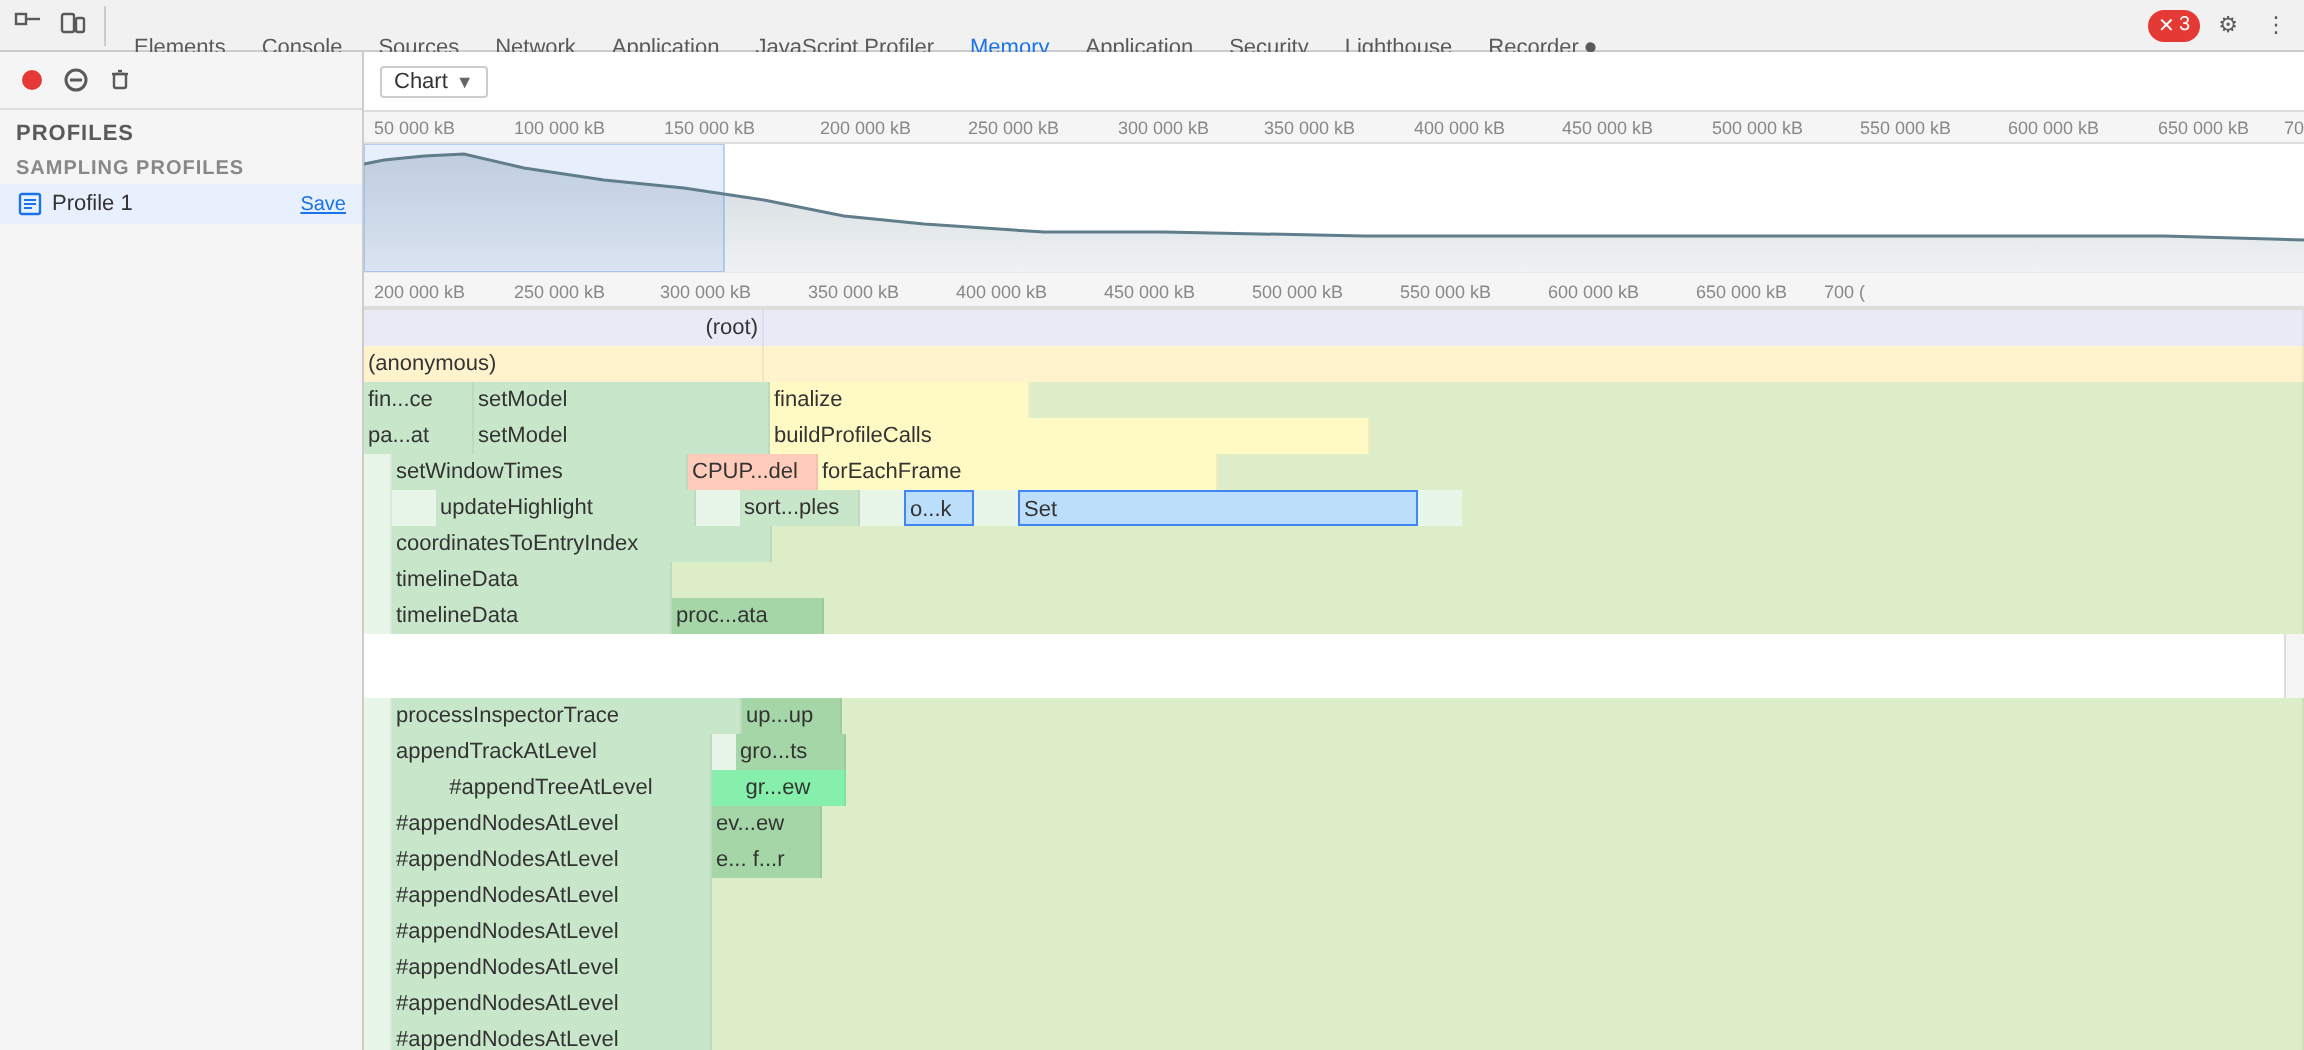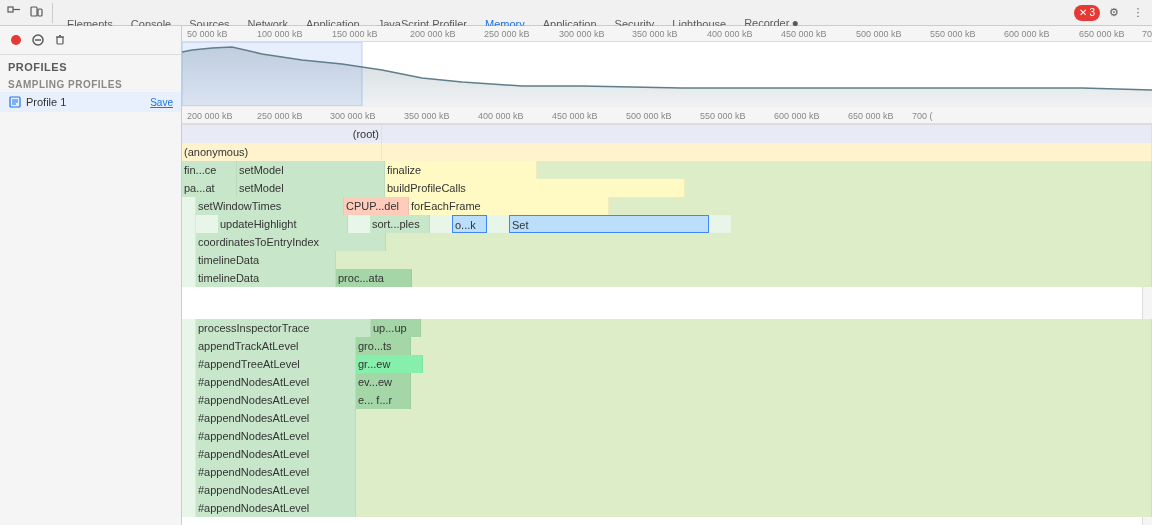--- a/index.html
+++ b/index.html
@@ -294,20 +294,26 @@
             <line x1="3" y1="8" x2="7" y2="8" stroke="#1a73e8" stroke-width="1"></line>
           </svg>
       </div>
       <span class="profile-label">Profile 1</span>
       <span class="profile-save">Save</span>
     </div>
   </div>
 
   <div class="content-area">
 
+    <div class="chart-toolbar">
+      <div class="chart-select">
+        <span>Chart</span>
+        <span class="chart-select-arrow">▼</span>
+      </div>
+    </div>
 
     <div class="flame-chart-container">
       <div style="position:relative; height:16px; background:#f5f5f5; border-bottom:1px solid #ddd; overflow:hidden;">
         <svg width="100%" height="16" style="position:absolute;top:0;left:0;">
           <text x="5" y="11" font-size="9" fill="#888">50 000 kB</text>
           <text x="75" y="11" font-size="9" fill="#888">100 000 kB</text>
           <text x="150" y="11" font-size="9" fill="#888">150 000 kB</text>
           <text x="228" y="11" font-size="9" fill="#888">200 000 kB</text>
           <text x="302" y="11" font-size="9" fill="#888">250 000 kB</text>
           <text x="377" y="11" font-size="9" fill="#888">300 000 kB</text>
@@ -371,21 +377,21 @@
 
       <div class="tree-row" style="background:#fff3cd;">
         <span class="cell" style="width:200px; background:#fff3cd; color:#333; font-size:11px;">(anonymous)</span>
         <span class="cell" style="flex:1; background:#fff3cd;"></span>
       </div>
 
 
       <div class="tree-row" style="background:#c8e6c9;">
         <span class="cell" style="width:55px; background:#c8e6c9; font-size:11px;">fin...ce</span>
         <span class="cell" style="width:148px; background:#c8e6c9; font-size:11px;">setModel</span>
-        <span class="cell" style="width:152px; background:#fff9c4; font-size:11px;">finalize</span>
+        <span class="cell" style="width:130px; background:#fff9c4; font-size:11px;">finalize</span>
         <span class="cell" style="flex:1; background:#dcedc8;"></span>
       </div>
 
       <div class="tree-row" style="background:#c8e6c9;">
         <span class="cell" style="width:55px; background:#c8e6c9; font-size:11px;">pa...at</span>
         <span class="cell" style="width:148px; background:#c8e6c9; font-size:11px;">setModel</span>
         <span class="cell" style="width:300px; background:#fff9c4; font-size:11px;">buildProfileCalls</span>
         <span class="cell" style="flex:1; background:#dcedc8;"></span>
       </div>
 
@@ -428,25 +434,25 @@
       <div class="tree-row" style="background:#e8f5e9;margin-top:32px;">
         <span class="cell" style="width:14px; background:#e8f5e9;"></span>
         <span class="cell" style="width:175px; background:#c8e6c9; font-size:11px;">processInspectorTrace</span>
         <span class="cell" style="width:50px; background:#a5d6a7; font-size:11px;">up...up</span>
         <span class="cell" style="flex:1; background:#dcedc8;"></span>
       </div>
 
       <div class="tree-row" style="background:#e8f5e9;">
         <span class="cell" style="width:14px; background:#e8f5e9;"></span>
         <span class="cell" style="width:160px; background:#c8e6c9; font-size:11px;">appendTrackAtLevel</span>
-        <span class="cell" style="width:55px; background:#a5d6a7; font-size:11px;">gro...ts</span>
-        <span class="cell" style="flex:1; background:#dcedc8;"></span>
-      </div>
-
-      <div class="tree-row" style="background:#e8f5e9;">
+        <span class="cell" style="width:55px; background:#a5d6a7; font-size:11px;margin-left:12px;">gro...ts</span>
+        <span class="cell" style="flex:1; background:#dcedc8;"></span>
+      </div>
+
+      <div class="tree-row" style="background:#e8f5e9;text-align:center;">
         <span class="cell" style="width:14px; background:#e8f5e9;"></span>
         <span class="cell" style="width:160px; background:#c8e6c9; font-size:11px;">#appendTreeAtLevel</span>
         <span class="cell" style="width:67px; background:#86efac; font-size:11px;">gr...ew</span>
         <span class="cell" style="flex:1; background:#dcedc8;"></span>
       </div>
 
       <div class="tree-row" style="background:#e8f5e9;">
         <span class="cell" style="width:14px; background:#e8f5e9;"></span>
         <span class="cell" style="width:160px; background:#c8e6c9; font-size:11px;">#appendNodesAtLevel</span>
         <span class="cell" style="width:55px; background:#a5d6a7; font-size:11px;">ev...ew</span>

